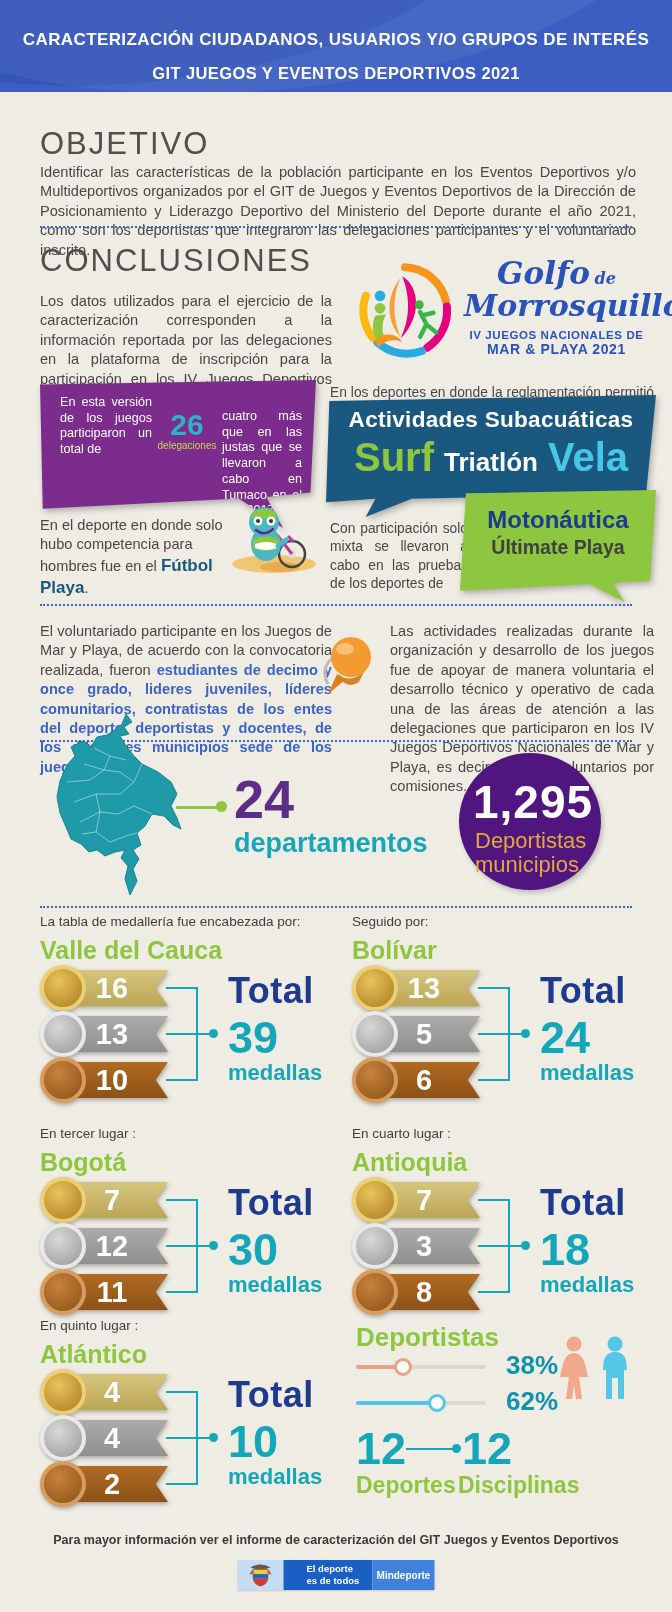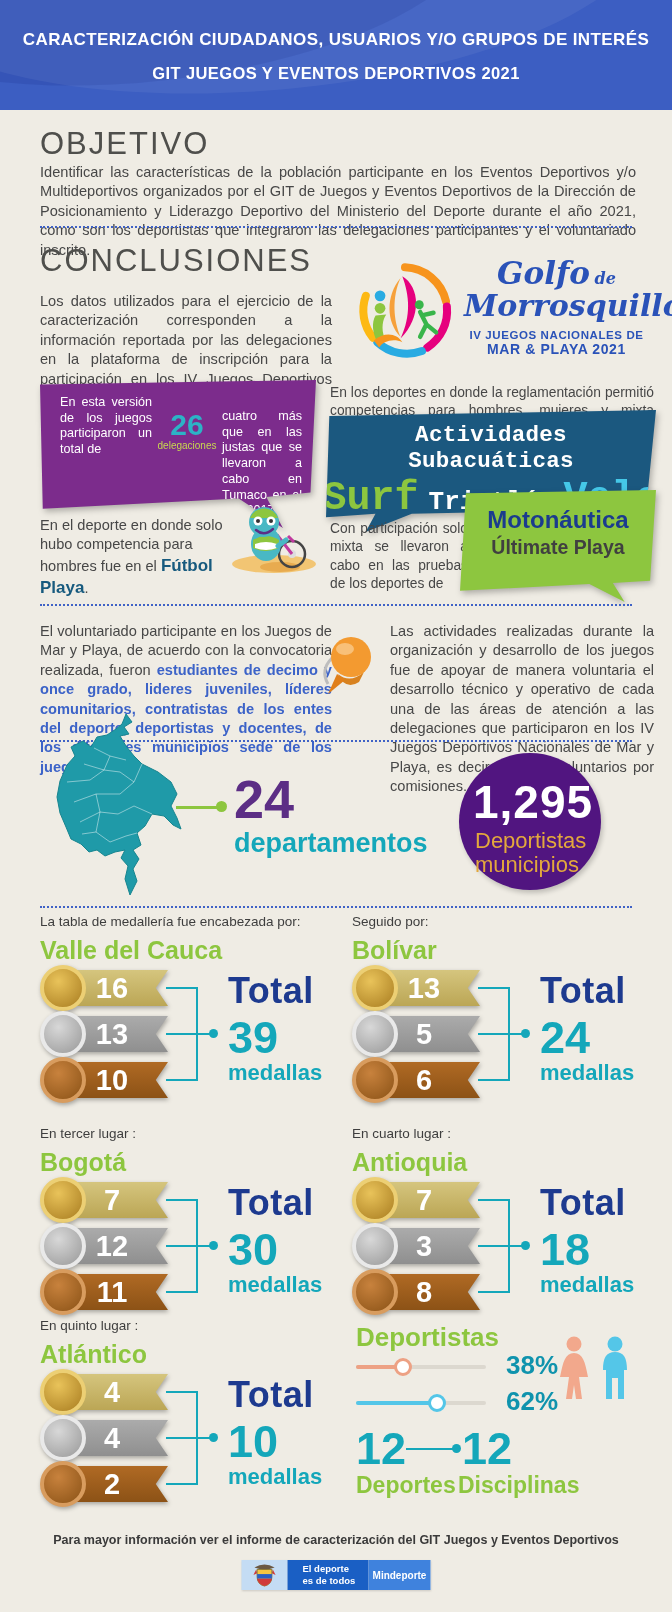--- a/index.html
+++ b/index.html
@@ -1,20 +1,20 @@
 <!DOCTYPE html>
 <html><head>
 <meta charset="utf-8">
 <style>
   html,body{margin:0;padding:0;background:#cfccc4;}
   .canvas{position:relative;width:672px;height:1612px;margin:0 auto;background:#efece4;
           font-family:"Liberation Sans",sans-serif;overflow:hidden;}
   .abs{position:absolute;}
   
-  .hdr{position:absolute;left:0;top:0;width:672px;height:110px;background:#3c5ec2;overflow:hidden;}
+  .hdr{position:absolute;left:0;top:0;width:672px;height:92px;background:#3c5ec2;overflow:hidden;}
   .hdr .wave1{position:absolute;left:-160px;top:-150px;width:640px;height:230px;border-radius:50%;
               background:rgba(20,40,130,.16);transform:rotate(-7deg);}
   .hdr .wave2{position:absolute;left:-110px;top:-175px;width:760px;height:265px;border-radius:50%;
               background:rgba(255,255,255,.06);transform:rotate(-5deg);}
   .hdr-line{position:relative;text-align:center;color:#fff;font-weight:bold;letter-spacing:.4px;}
   .hdr-line1{padding-top:30px;font-size:17px;}
   .hdr-line2{margin-top:14px;font-size:16.5px;}
   
   .sec-title{font-size:31px;color:#4f4f4c;letter-spacing:2px;font-weight:400;}
   .txt{font-size:14.6px;color:#474747;line-height:1.33;text-align:justify;}
@@ -90,21 +90,21 @@
   .g-link{position:relative;width:56px;height:45px;}
   .g-linkline{position:absolute;left:0;top:22px;width:48px;height:2px;background:#14a7ba;}
   .g-linkdot{position:absolute;left:46px;top:18px;width:9px;height:9px;border-radius:50%;background:#14a7ba;}
   .g-label{font-size:23px;font-weight:800;color:#8dc63f;}
   
   .f-note{position:absolute;left:0;right:0;top:1533px;text-align:center;font-size:12.5px;font-weight:bold;color:#3a3a3a;}
   .fbar{position:absolute;left:50%;top:1560px;transform:translateX(-50%);display:flex;height:30px;
         box-shadow:0 1px 2px rgba(0,0,0,.15);}
   .f-coat{width:46px;background:#c4dcf4;display:flex;align-items:center;justify-content:center;}
   .f-b1{width:66px;background:#1a5fc4;color:#fff;font-size:9.5px;font-weight:bold;display:flex;
-        flex-direction:column;justify-content:center;padding-left:15px;line-height:1.25;}
+        flex-direction:column;justify-content:center;padding-left:23px;line-height:1.25;}
   .f-b2{width:62px;background:#3f82dd;color:#fff;font-size:10px;font-weight:bold;display:flex;
         align-items:center;justify-content:center;}
 </style>
 </head>
 <body>
 
 <div class="canvas">
 
   <div class="hdr">
     <div class="wave1"></div>
@@ -157,21 +157,21 @@
         <div class="pb-c2">
           <div class="pb-num">26</div>
           <div class="pb-unit">delegaciones</div>
         </div>
         <div class="pb-c3">cuatro más que en las justas que se llevaron a cabo en Tumaco en el año 2017.</div>
       </div>
     </div>
   </div>
 
   <div class="abs txt" style="left:330px;top:384px;width:324px;font-size:13.8px;">En los deportes en donde la reglamentación permitió competencias para hombres, mujeres y mixta fueron:</div>
-  <div class="abs shadowed" style="left:326px;top:410px;font-family:Liberation Mono, monospace;">
+  <div class="abs shadowed" style="left:326px;top:395px;">
     <div class="bubble-teal">
       <div class="bt-l1">Actividades Subacuáticas</div>
       <div class="bt-l2">
         <span class="bt-surf">Surf</span>
         <span class="bt-tri">Triatlón</span>
         <span class="bt-vela">Vela</span>
       </div>
     </div>
   </div>
 

